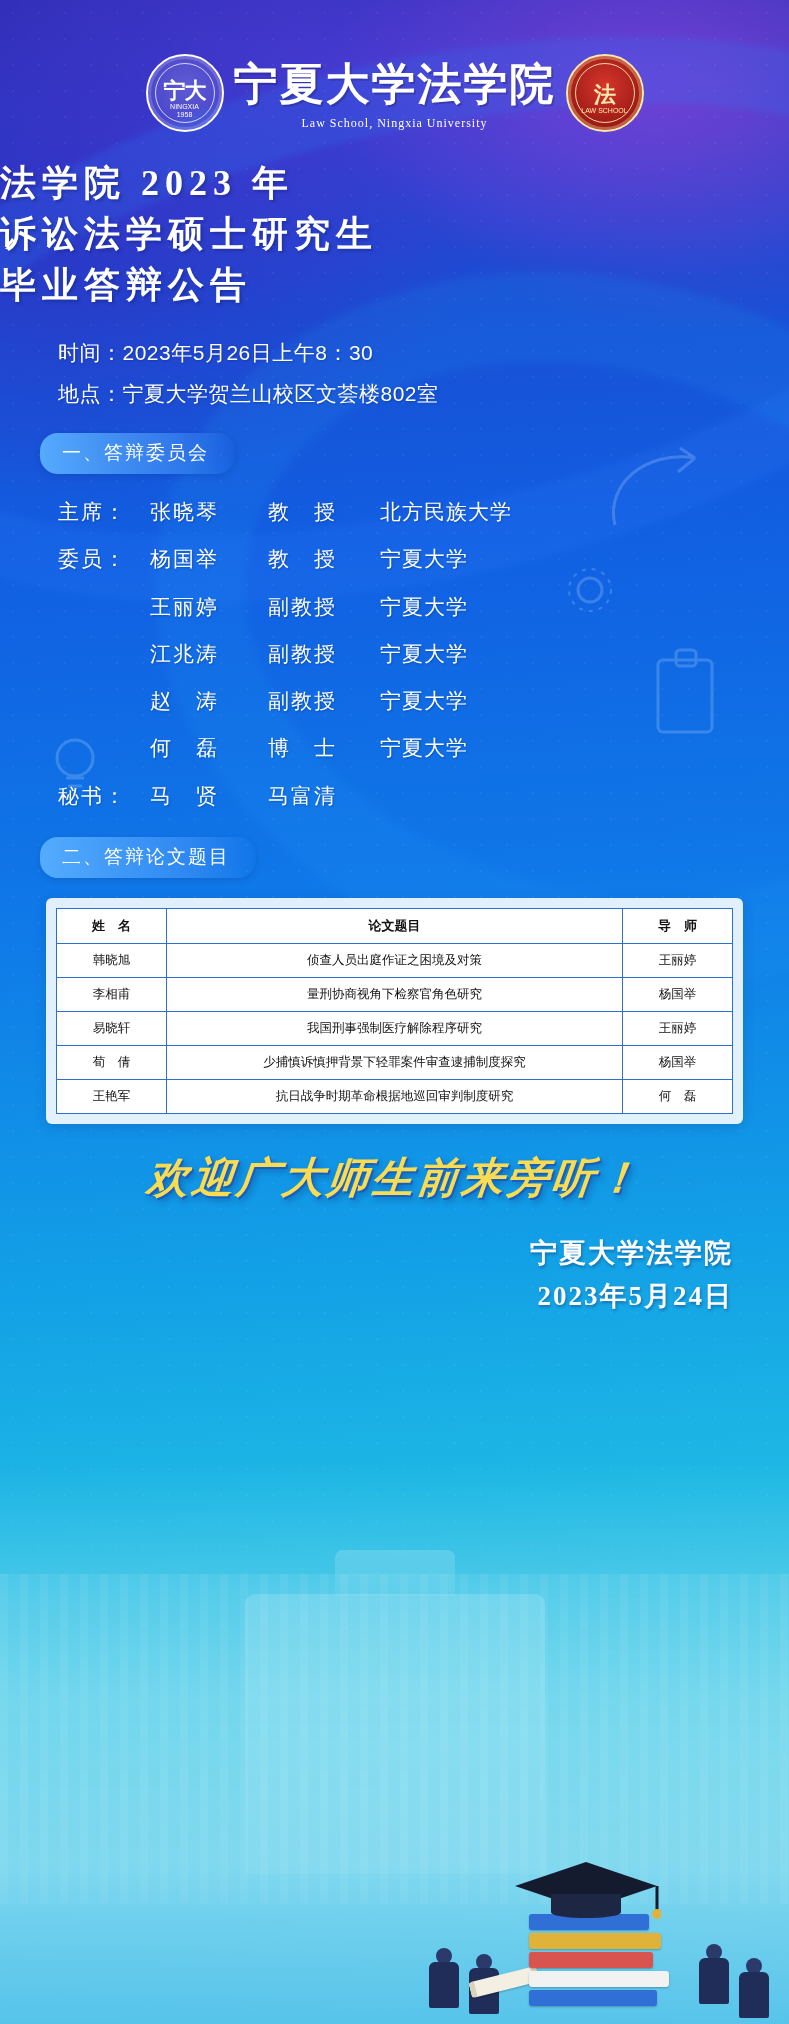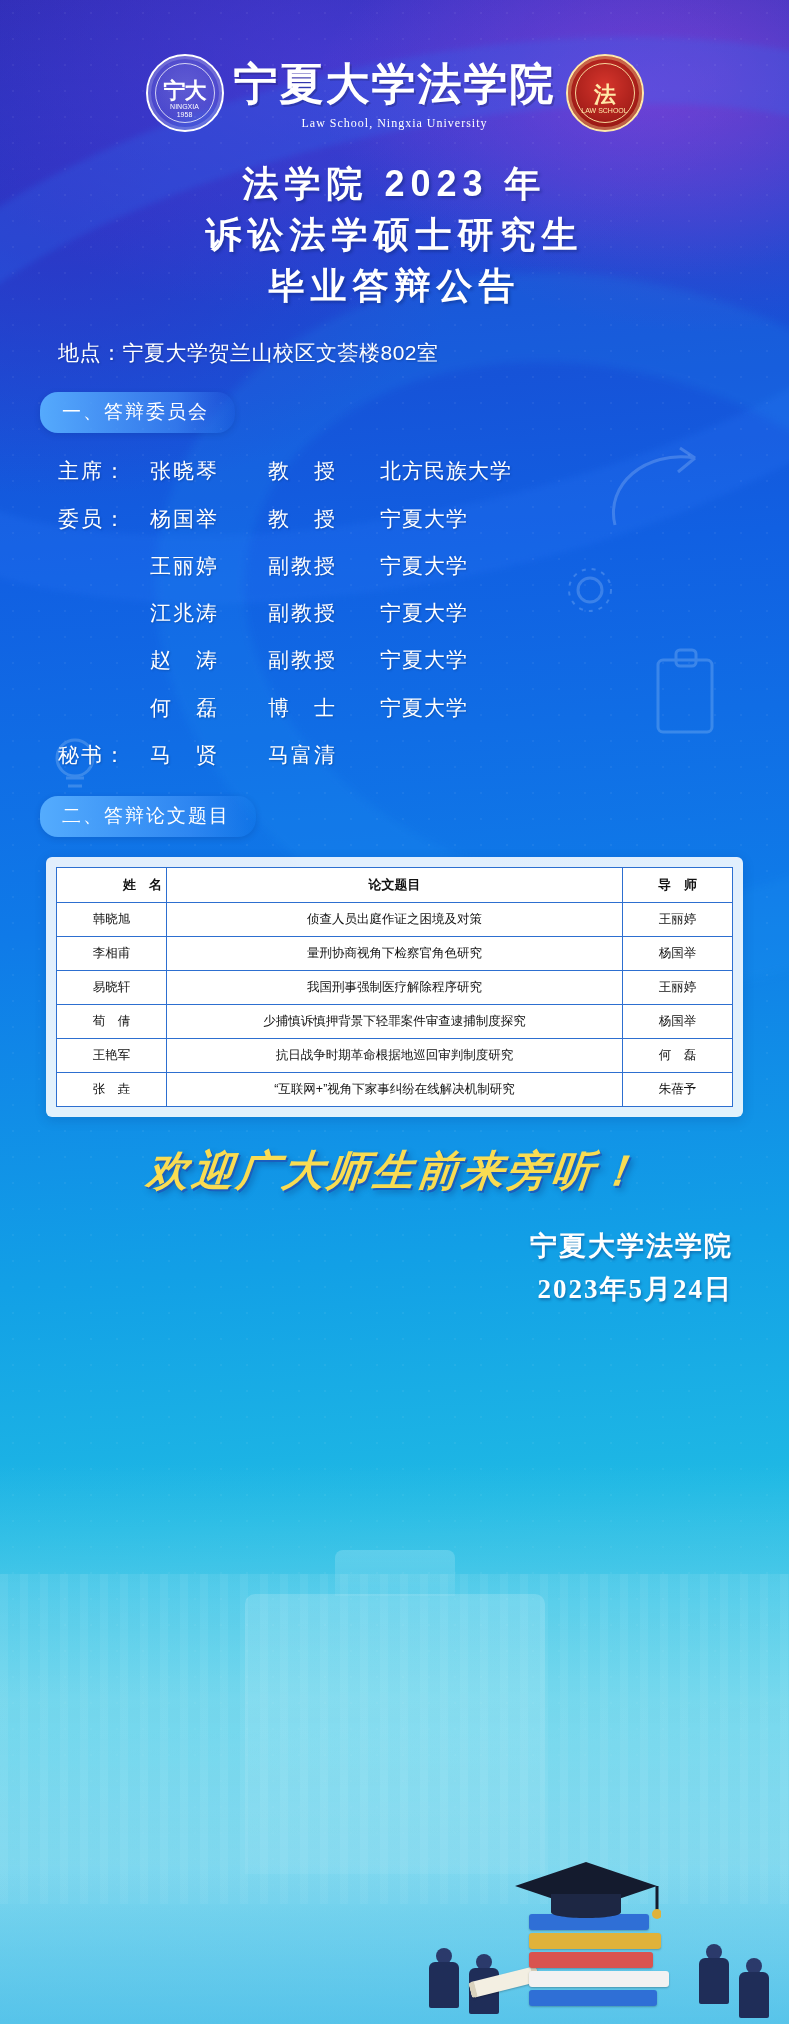--- a/index.html
+++ b/index.html
@@ -131,23 +131,22 @@
     text-shadow: 2px 2px 0 rgba(0,0,0,.18);
     white-space:nowrap;
   }
   .school-title .en {
     font-family:"Liberation Serif","DejaVu Serif",serif;
     font-size:12px; letter-spacing:1px; margin-top:2px;
   }
 
   .main-title {
     margin: 26px 0 0;
-    text-align:center;
     color:#ffffff;
-    font-family:Liberation Sans, sans-serif;
+    font-family:Liberation Serif, serif;
     font-weight:bold;
     font-size:36px;
     line-height:1.42;
     letter-spacing:6px;
     text-shadow: 2px 2px 3px rgba(10,30,90,.35);
   }
   .main-title div{ white-space:nowrap; }
 
   .meta {
     margin: 22px 0 0 58px;
@@ -204,21 +203,21 @@
     color:#111;
     font-size:12.5px;
   }
   th, td {
     border: 1px solid #2d6fd0;
     text-align:center;
     padding: 8px 4px;
     white-space:nowrap;
   }
   th { font-weight:bold; font-size:13px; }
-  .col-name { width: 110px; text-align: right; }
+  .col-name { width: 110px; }
   .col-adv  { width: 110px; }
 
   .welcome {
     margin: 26px 0 0;
     text-align:center;
     font-family:"Liberation Serif","DejaVu Serif",serif;
     font-style: italic;
     font-weight:bold;
     font-size:42px;
     letter-spacing:3px;
@@ -309,20 +308,21 @@
       </div>
     </div>
 
     <div class="main-title">
       <div>法学院 2023 年</div>
       <div>诉讼法学硕士研究生</div>
       <div>毕业答辩公告</div>
     </div>
 
     <div class="meta">
+      <div>时间：2023年5月26日上午8：30</div>
       <div>地点：宁夏大学贺兰山校区文荟楼802室</div>
     </div>
 
     <div class="section-tag">一、答辩委员会</div>
 
     <div class="committee">
       <div class="crow">
         <span class="c-label">主席：</span>
         <span class="c-name">张晓琴</span>
         <span class="c-rank">教　授</span>
@@ -394,25 +394,20 @@
           </tr>
           <tr>
             <td>荀　倩</td>
             <td>少捕慎诉慎押背景下轻罪案件审查逮捕制度探究</td>
             <td>杨国举</td>
           </tr>
           <tr>
             <td>王艳军</td>
             <td>抗日战争时期革命根据地巡回审判制度研究</td>
             <td>何　磊</td>
-          </tr>
-          <tr>
-            <td>张　垚</td>
-            <td>“互联网+”视角下家事纠纷在线解决机制研究</td>
-            <td>朱蓓予</td>
           </tr>
         </tbody>
       </table>
     </div>
 
     <div class="welcome">欢迎广大师生前来旁听！</div>
 
     <div class="sign">
       <div>宁夏大学法学院</div>
       <div>2023年5月24日</div>

